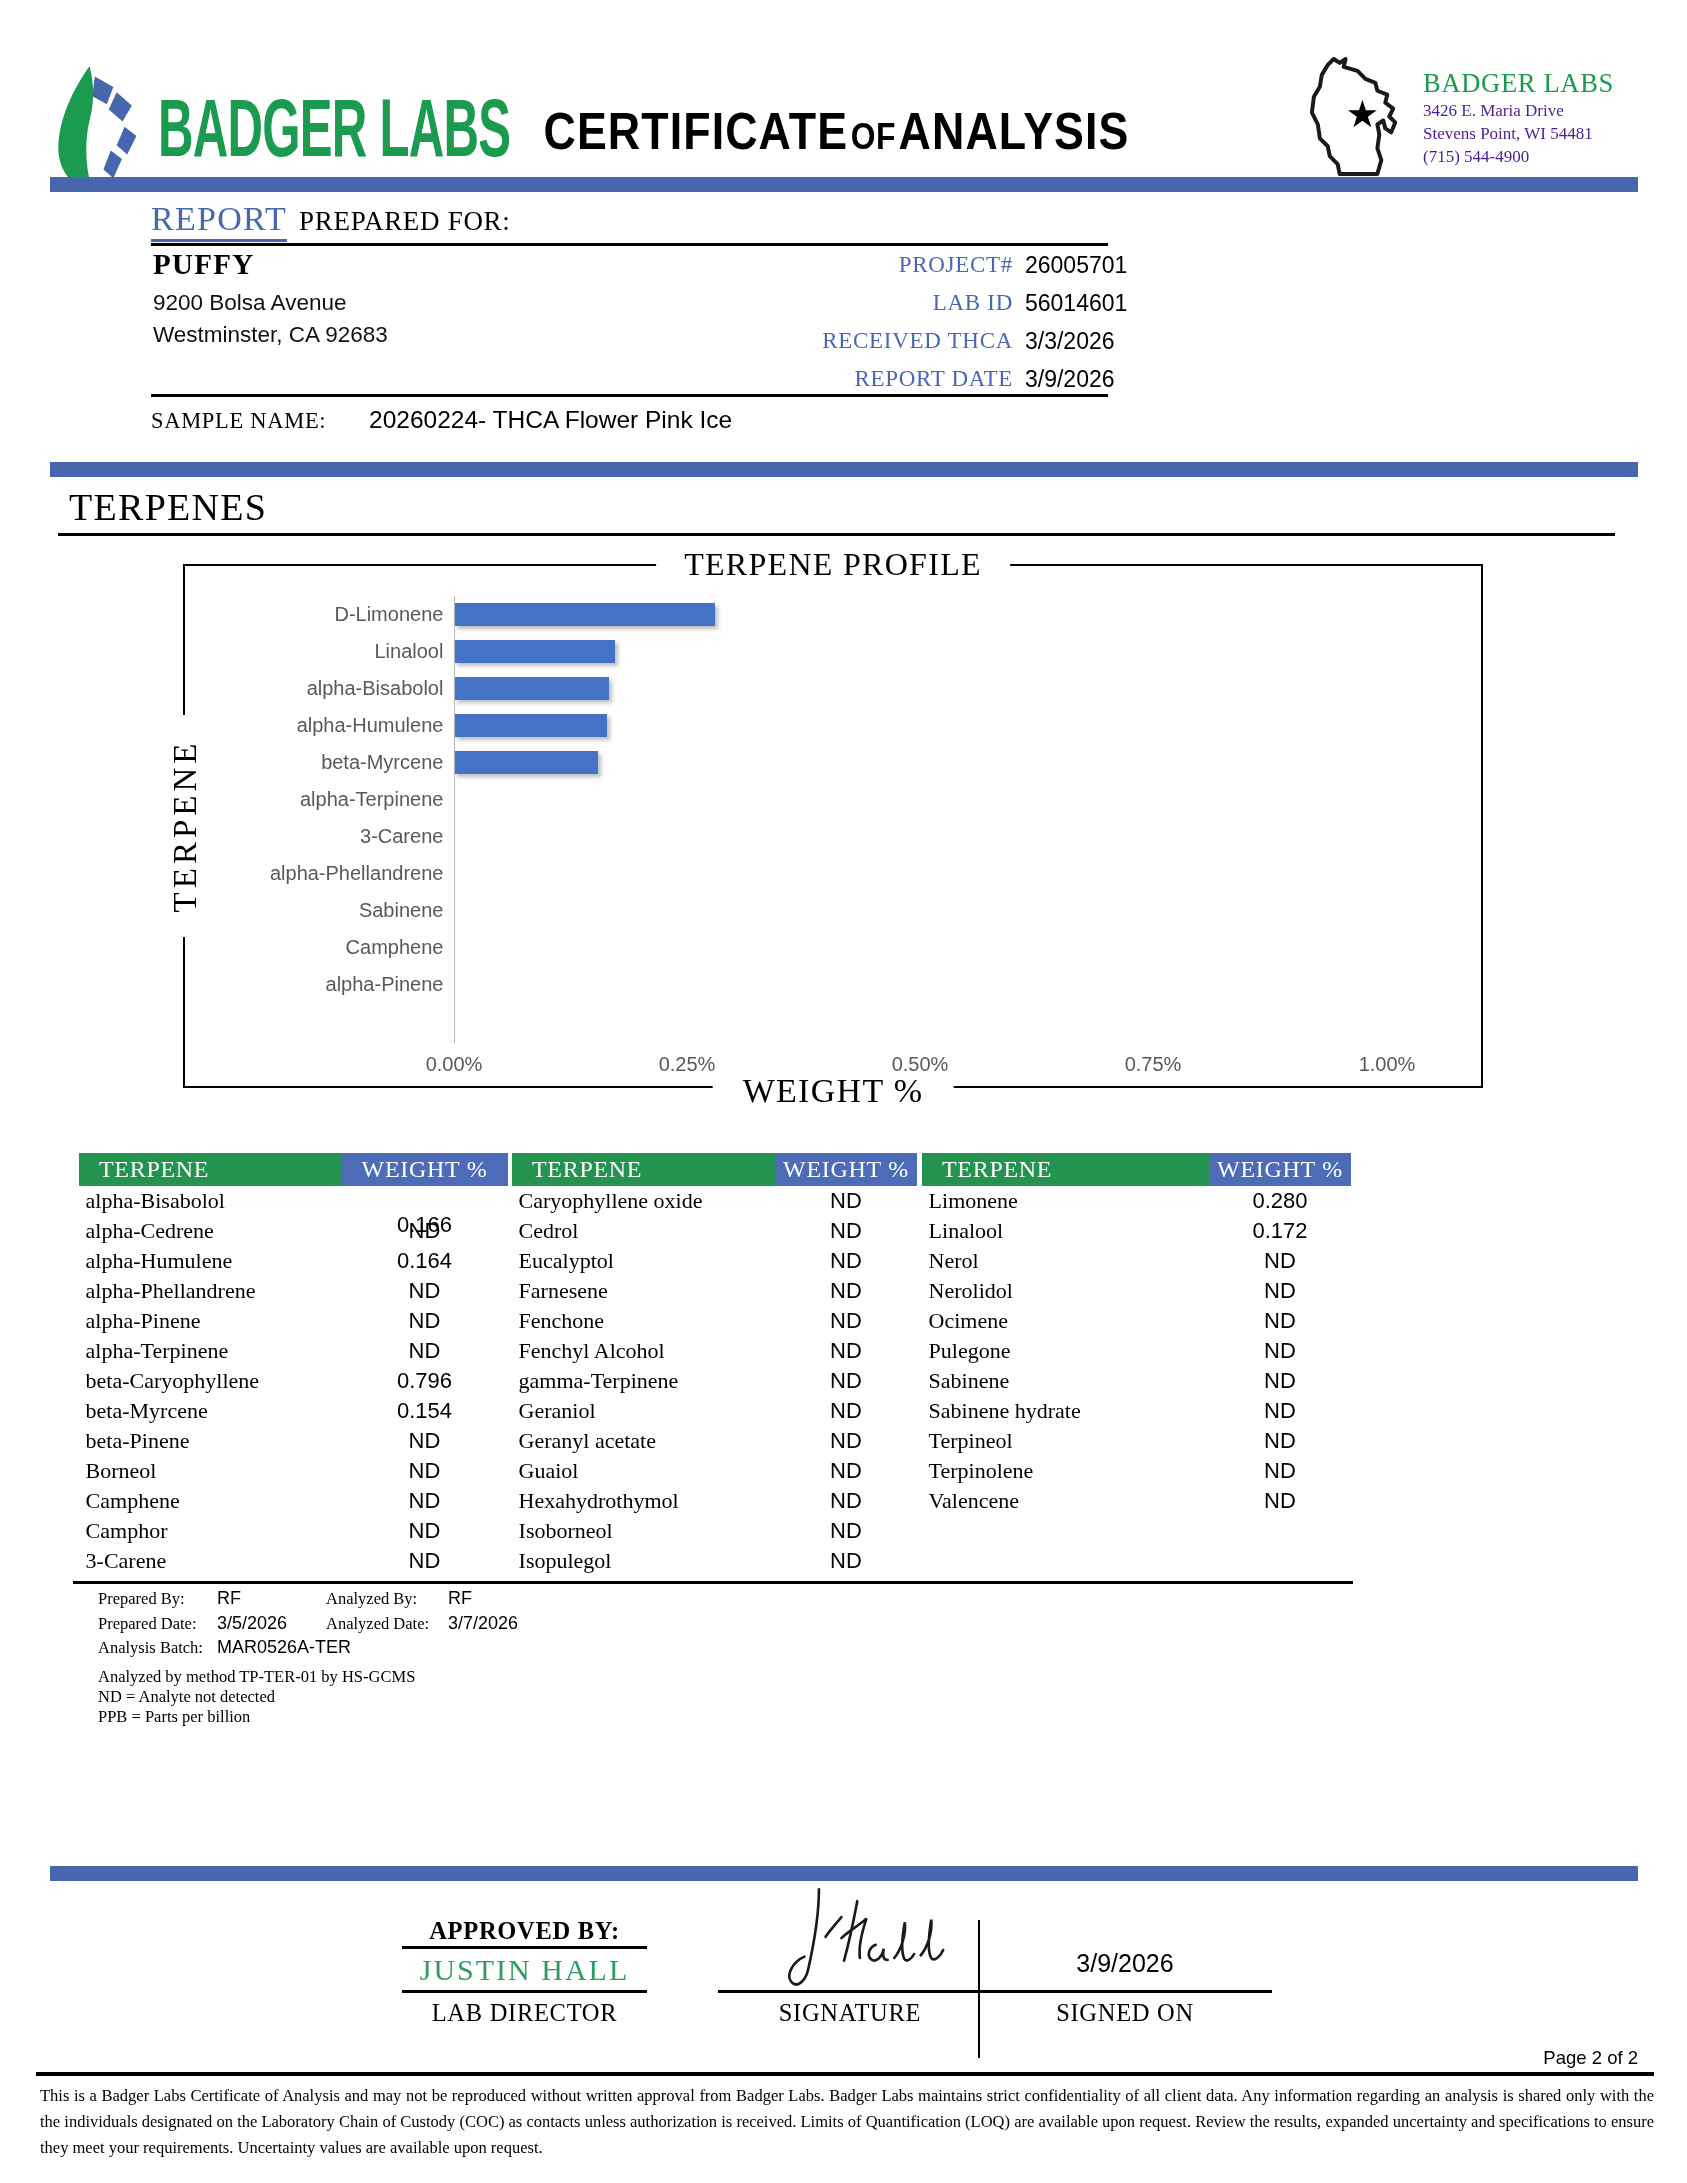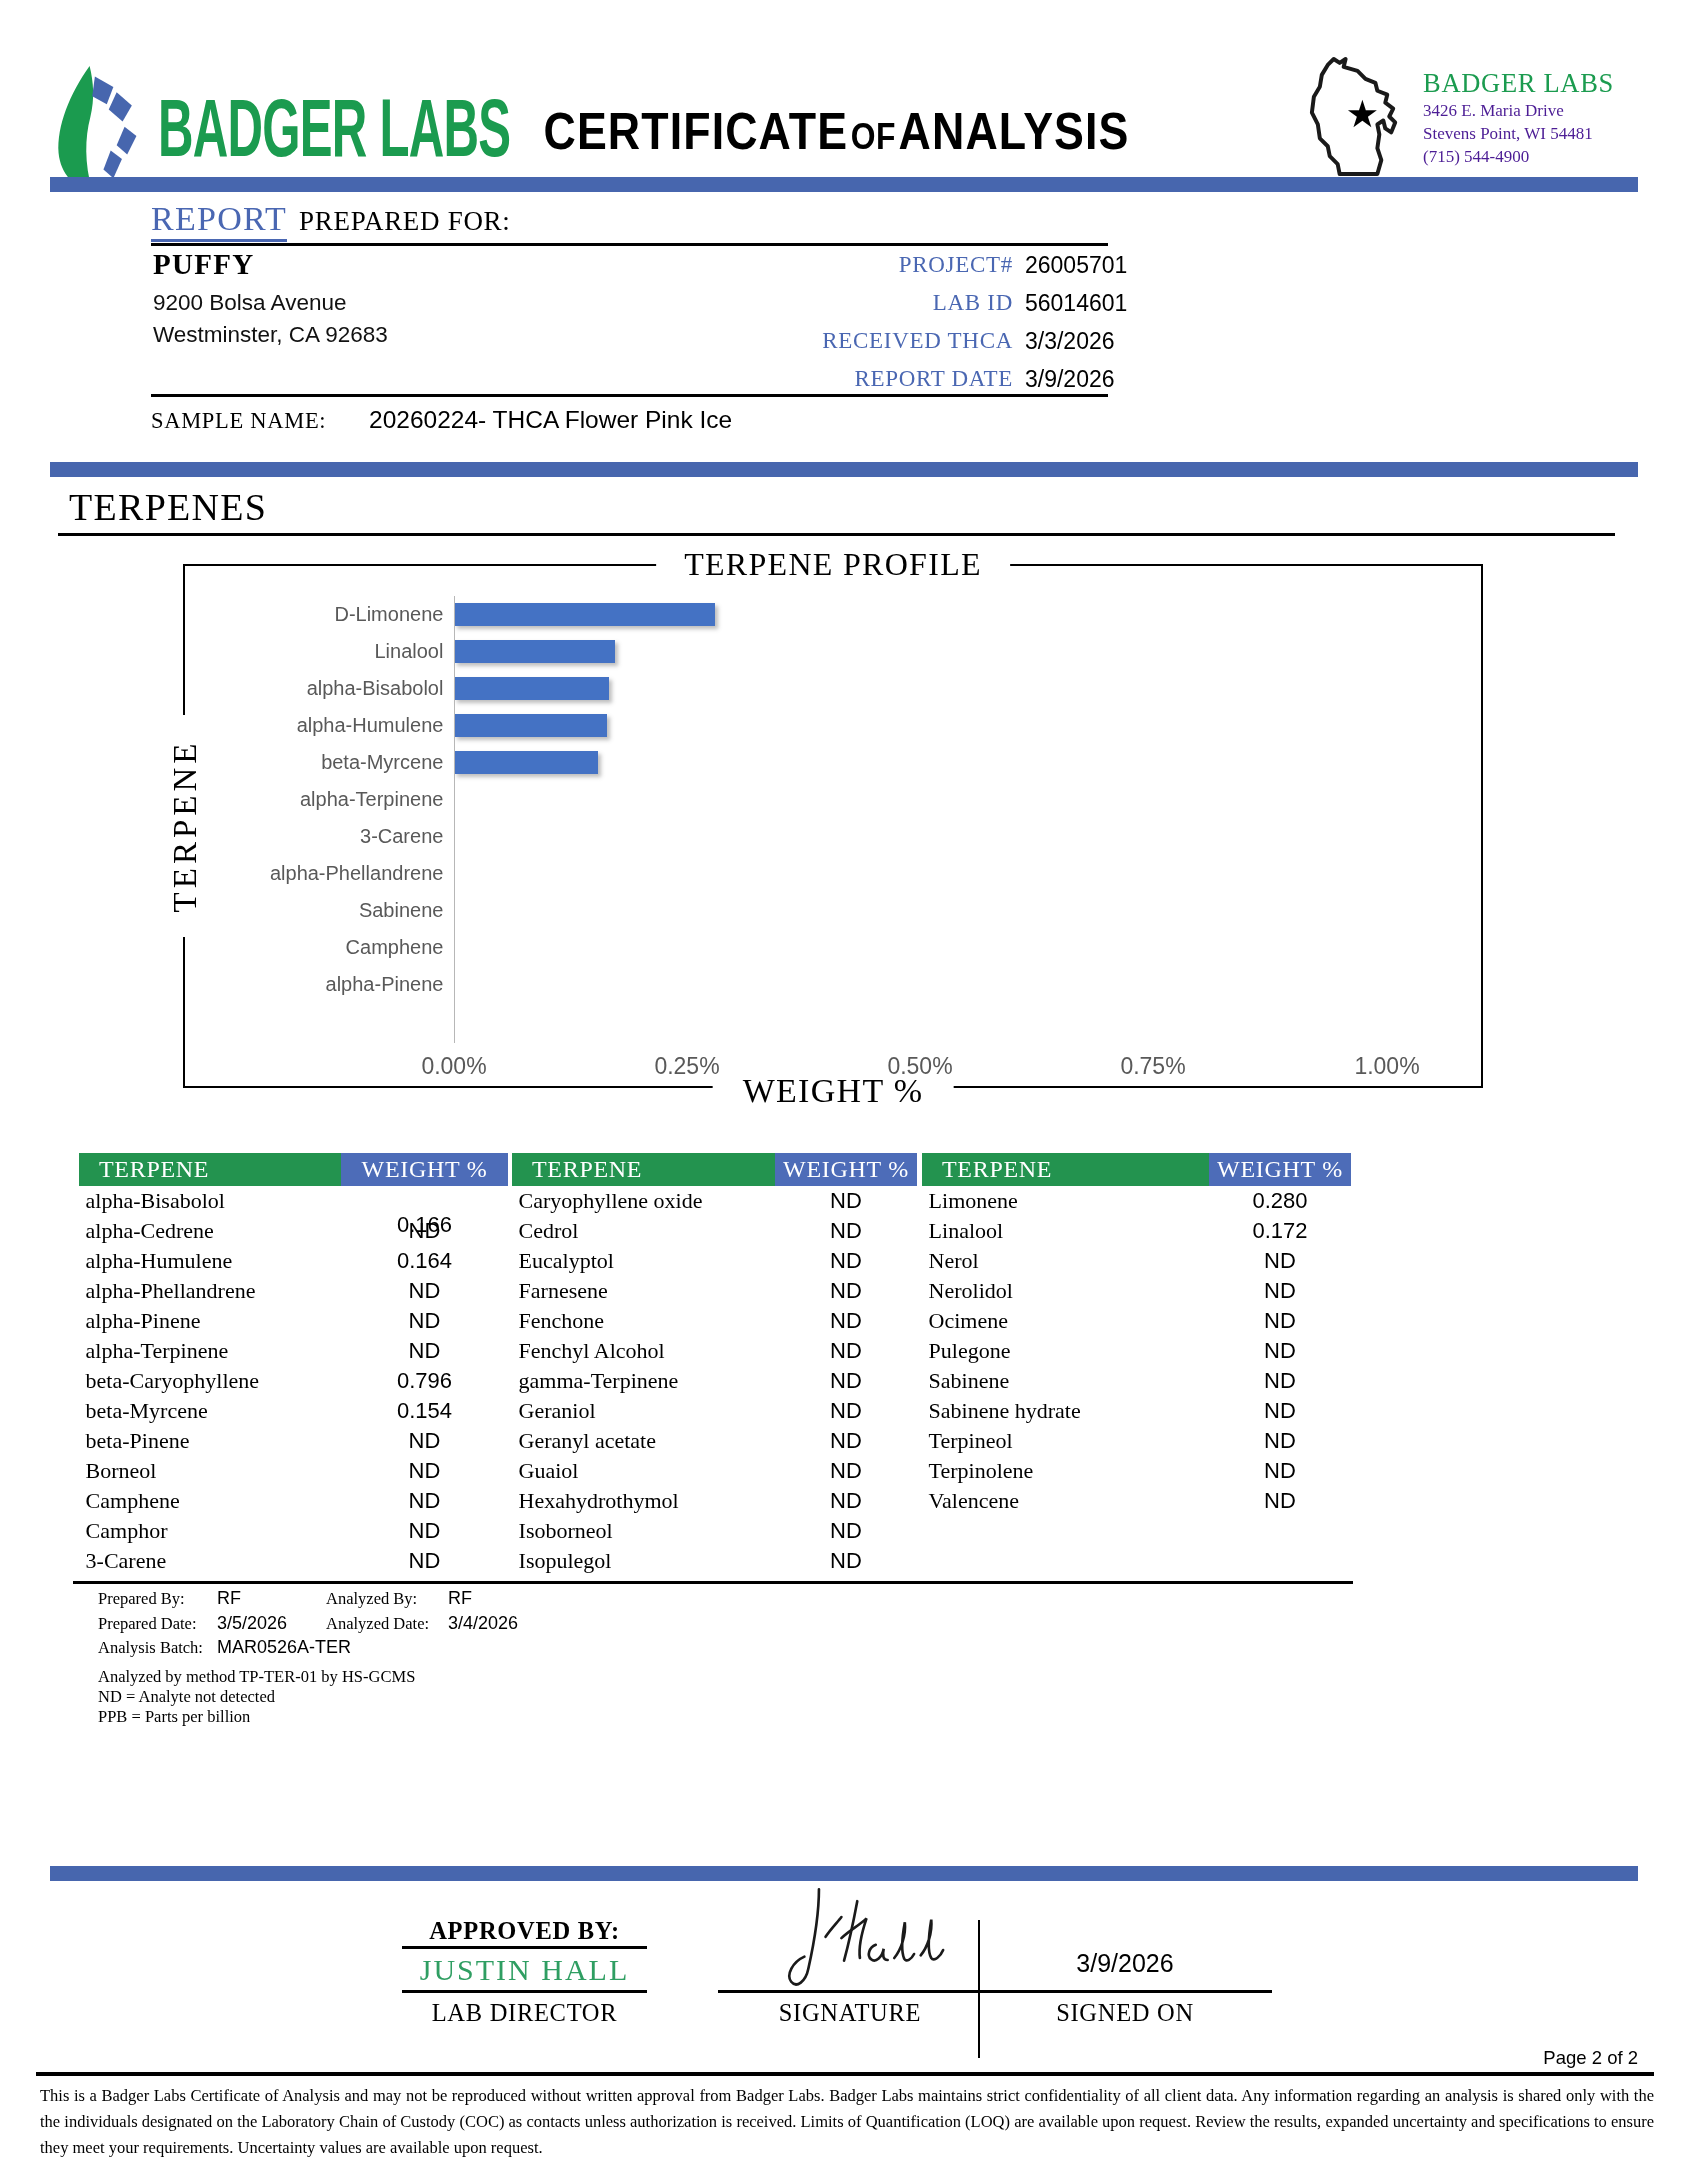--- a/index.html
+++ b/index.html
@@ -69,21 +69,21 @@
   .chart-rows{position:absolute;left:8px;top:30px;right:6.6px;}
   .crow{display:flex;height:37px;align-items:center;}
   .clabel{width:261px;text-align:right;padding-right:10.6px;font-family:"Liberation Sans", sans-serif;
           font-size:20px;color:#595959;white-space:nowrap;}
   .ctrack{flex:1;position:relative;height:37px;}
   .cbar{position:absolute;left:0;top:7.3px;height:22.5px;background:var(--bar-blue);
         box-shadow:2.6px 3.3px 4px rgba(110,110,110,0.45);}
   .caxis{position:absolute;left:269px;top:30px;height:447px;width:1.3px;background:#b7b7b7;}
   .cticks{position:absolute;left:8px;top:487px;height:26.5px;width:100%;}
   .ctick{position:absolute;transform:translateX(-50%);font-family:"Liberation Sans", sans-serif;
-         font-size:23px;color:#595959;white-space:nowrap;}
+         font-size:20px;color:#595959;white-space:nowrap;}
 
   
   .pair{position:absolute;top:1153px;}
   .pair-header{display:flex;height:33px;}
   .th-green{background:var(--table-green);color:#fff;font-size:24px;line-height:33px;padding-left:20px;letter-spacing:0.7px;}
   .th-blue{background:var(--table-blue);color:#fff;font-size:24px;line-height:33px;text-align:center;letter-spacing:0.7px;}
   .trow{display:flex;height:30px;}
   .tname{font-size:22px;line-height:30px;padding-left:6.6px;color:#000;white-space:nowrap;}
   .tval{font-family:"Liberation Sans", sans-serif;font-size:22px;line-height:30px;text-align:center;color:#000;}
   .table-bottom-line{left:73px;top:1581px;width:1280px;height:3.3px;}
@@ -455,21 +455,21 @@
     <div class="meta-row">
       <span class="meta-label">Prepared By:</span>
       <span class="meta-val">RF</span>
       <span class="meta-label2">Analyzed By:</span>
       <span class="meta-val2">RF</span>
     </div>
     <div class="meta-row">
       <span class="meta-label">Prepared Date:</span>
       <span class="meta-val">3/5/2026</span>
       <span class="meta-label2">Analyzed Date:</span>
-      <span class="meta-val2">3/4/2026</span>
+      <span class="meta-val2">3/7/2026</span>
     </div>
     <div class="meta-row">
       <span class="meta-label">Analysis Batch:</span>
       <span class="meta-val2">MAR0526A-TER</span>
     </div>
     <div class="meta-gap"></div>
     <div class="meta-note">Analyzed by method TP-TER-01 by HS-GCMS</div>
     <div class="meta-note">ND = Analyte not detected</div>
     <div class="meta-note">PPB = Parts per billion</div>
   </div>

